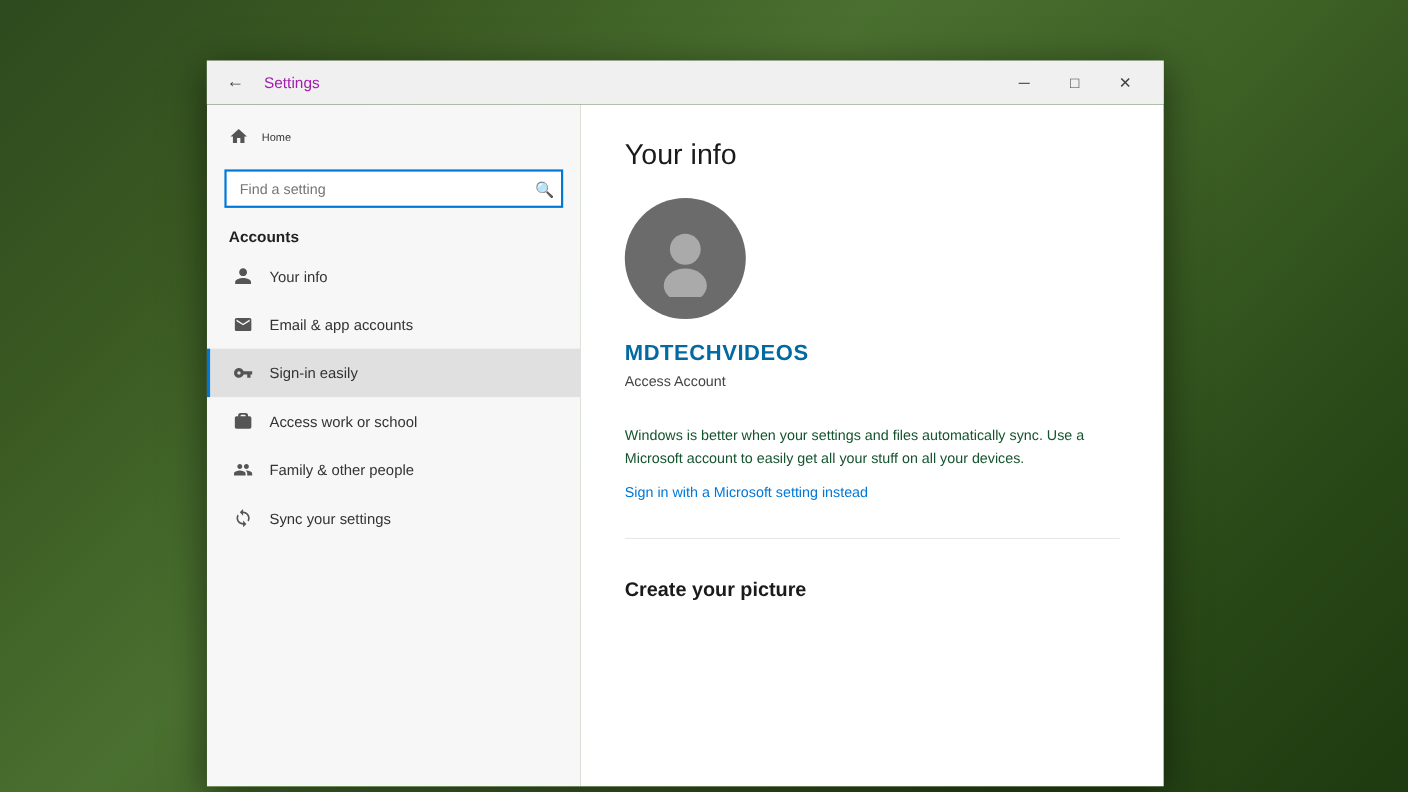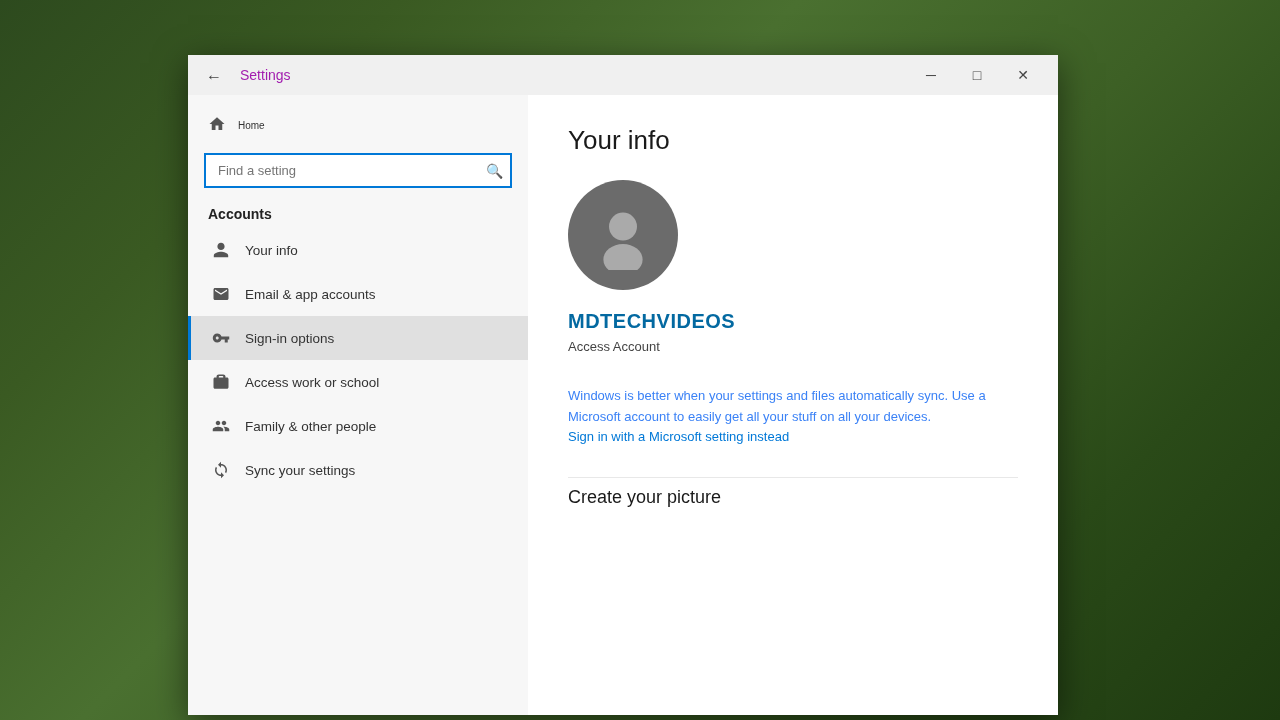--- a/index.html
+++ b/index.html
@@ -210,38 +210,39 @@
       font-size: 13px;
       color: #444;
       line-height: 1.6;
     }
 
     
     .sync-message {
       margin-top: 28px;
       max-width: 460px;
       font-size: 13px;
-      color: #3b82f6;
+      color: #14532d;
       line-height: 1.6;
+      margin-bottom: 12px;
     }
     .ms-link {
       color: #0078d7;
       text-decoration: none;
       font-size: 13px;
       cursor: pointer;
     }
 
     
     .create-picture {
       margin-top: 32px;
       font-size: 18px;
-      font-weight: 400;
+      font-weight: 700;
       color: #1a1a1a;
       border-top: 1px solid #e8e8e8;
-      padding-top: 9px;
+      padding-top: 36px;
     }
   </style>
 </head>
 <body>
 
 <div class="bg"></div>
 
 <div class="window">
 
   <div class="title-bar">
@@ -293,21 +294,21 @@
         </span>
         <span>Email &amp; app accounts</span>
       </div>
 
       <div class="nav-item active">
         <span class="nav-icon">
           <svg width="18" height="18" viewBox="0 0 24 24" fill="#555">
             <path d="M12.65 10C11.83 7.67 9.61 6 7 6c-3.31 0-6 2.69-6 6s2.69 6 6 6c2.61 0 4.83-1.67 5.65-4H17v4h4v-4h2v-4H12.65zM7 14c-1.1 0-2-.9-2-2s.9-2 2-2 2 .9 2 2-.9 2-2 2z"></path>
           </svg>
         </span>
-        <span>Sign-in options</span>
+        <span>Sign-in easily</span>
       </div>
 
       <div class="nav-item">
         <span class="nav-icon">
           <svg width="18" height="18" viewBox="0 0 24 24" fill="#555">
             <path d="M20 6h-2.18c.07-.44.18-.88.18-1.36C18 2.99 16.65 2 15 2h-6C7.35 2 6 2.99 6 4.64c0 .48.11.92.18 1.36H4c-1.1 0-2 .9-2 2v11c0 1.1.9 2 2 2h16c1.1 0 2-.9 2-2V8c0-1.1-.9-2-2-2zM9 4.64C9 4.28 9.5 4 10 4h4c.5 0 1 .28 1 .64V6H9V4.64z"></path>
           </svg>
         </span>
         <span>Access work or school</span>
       </div>

